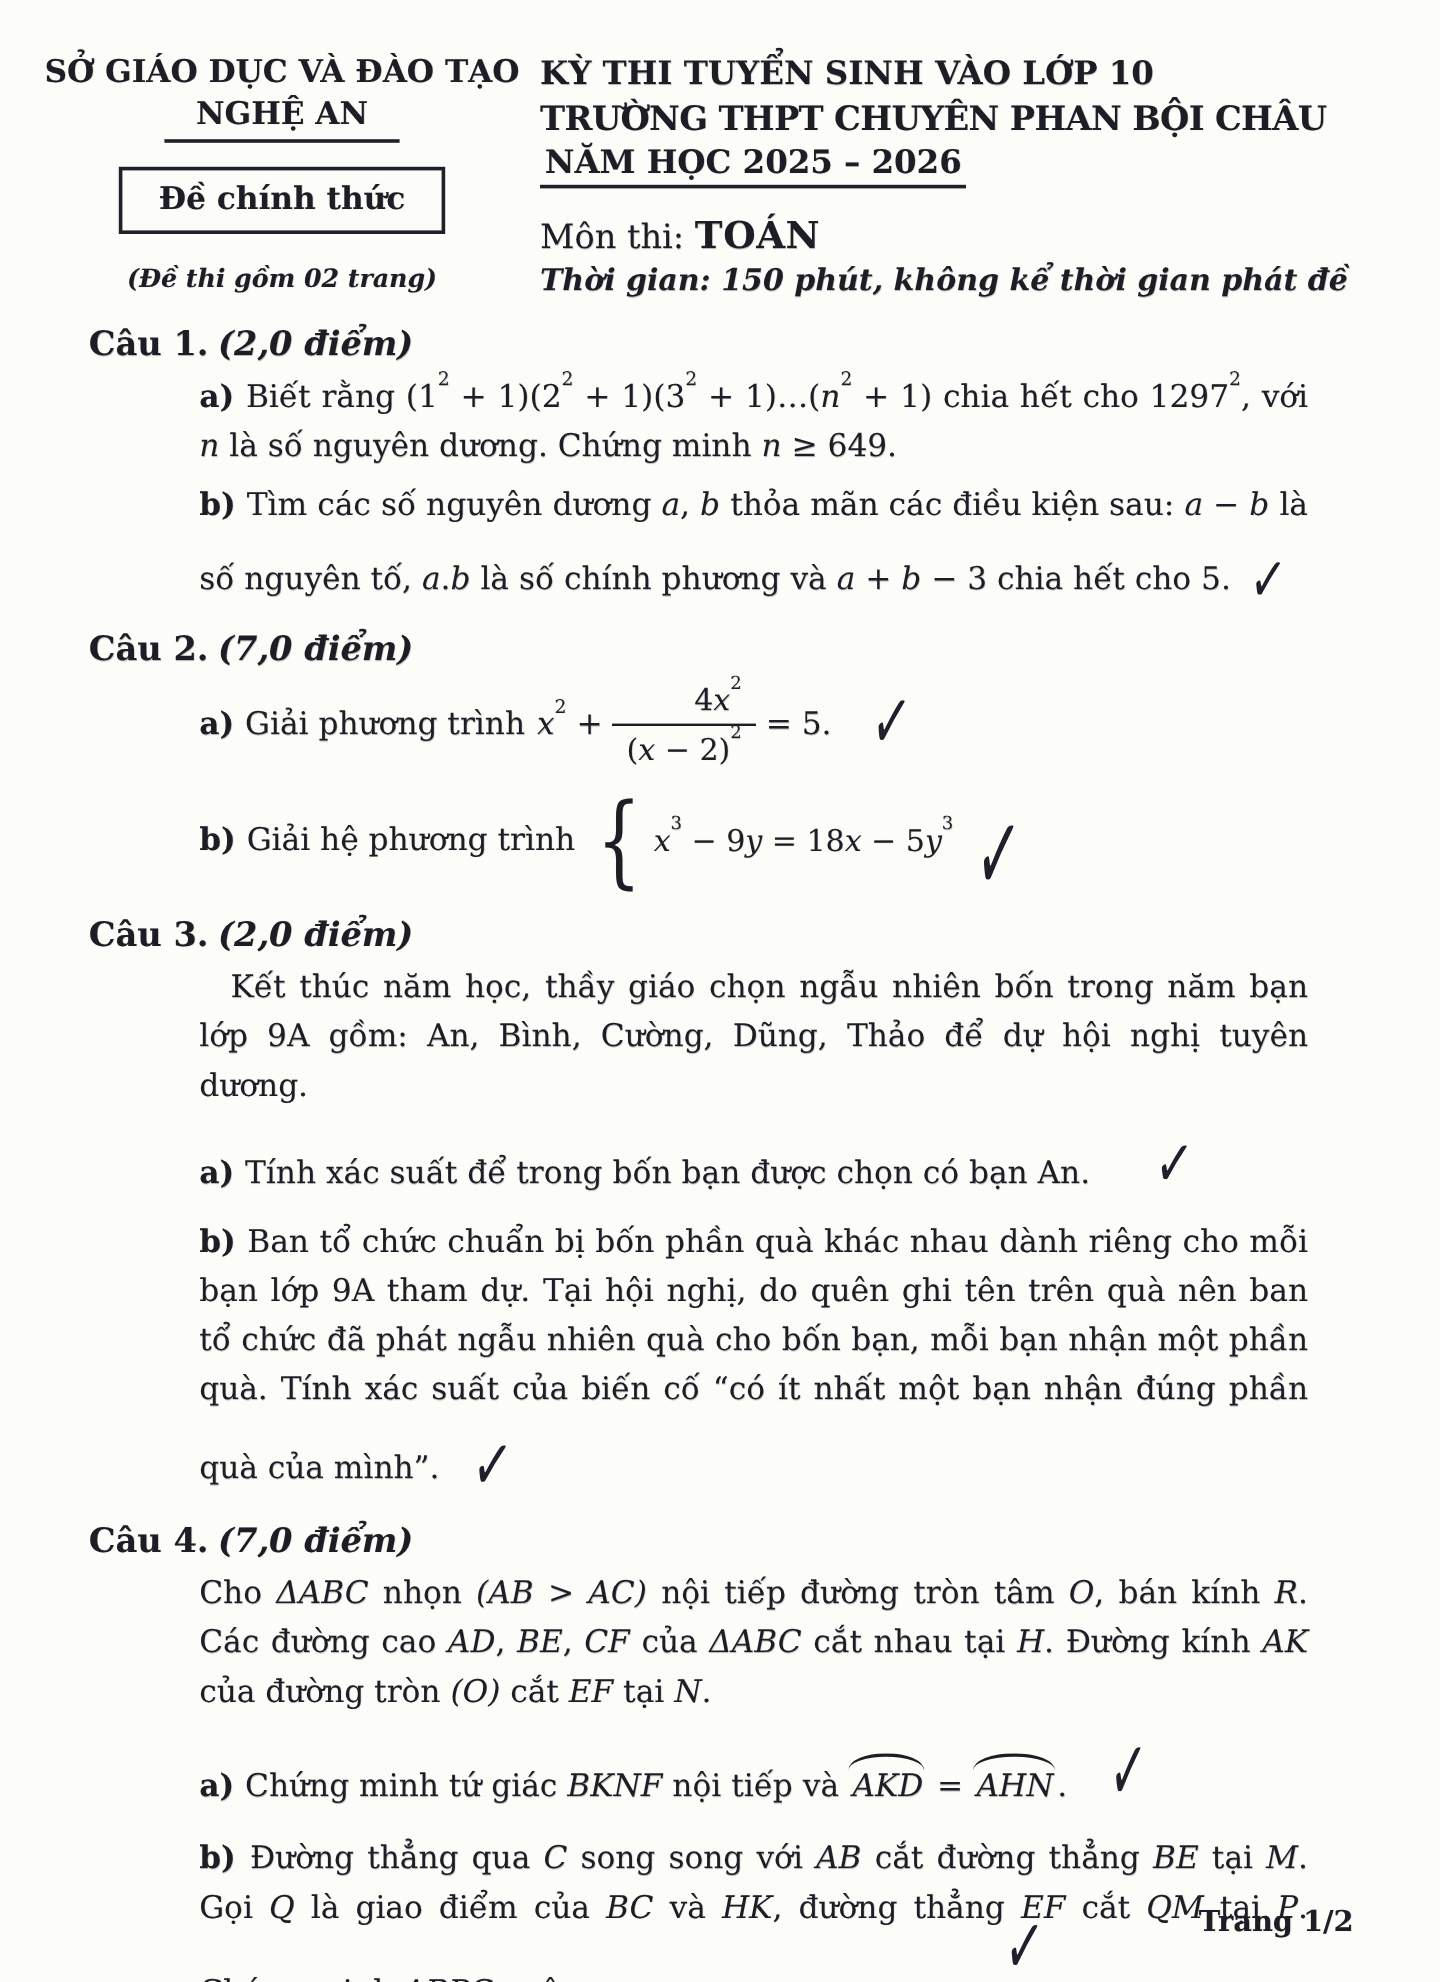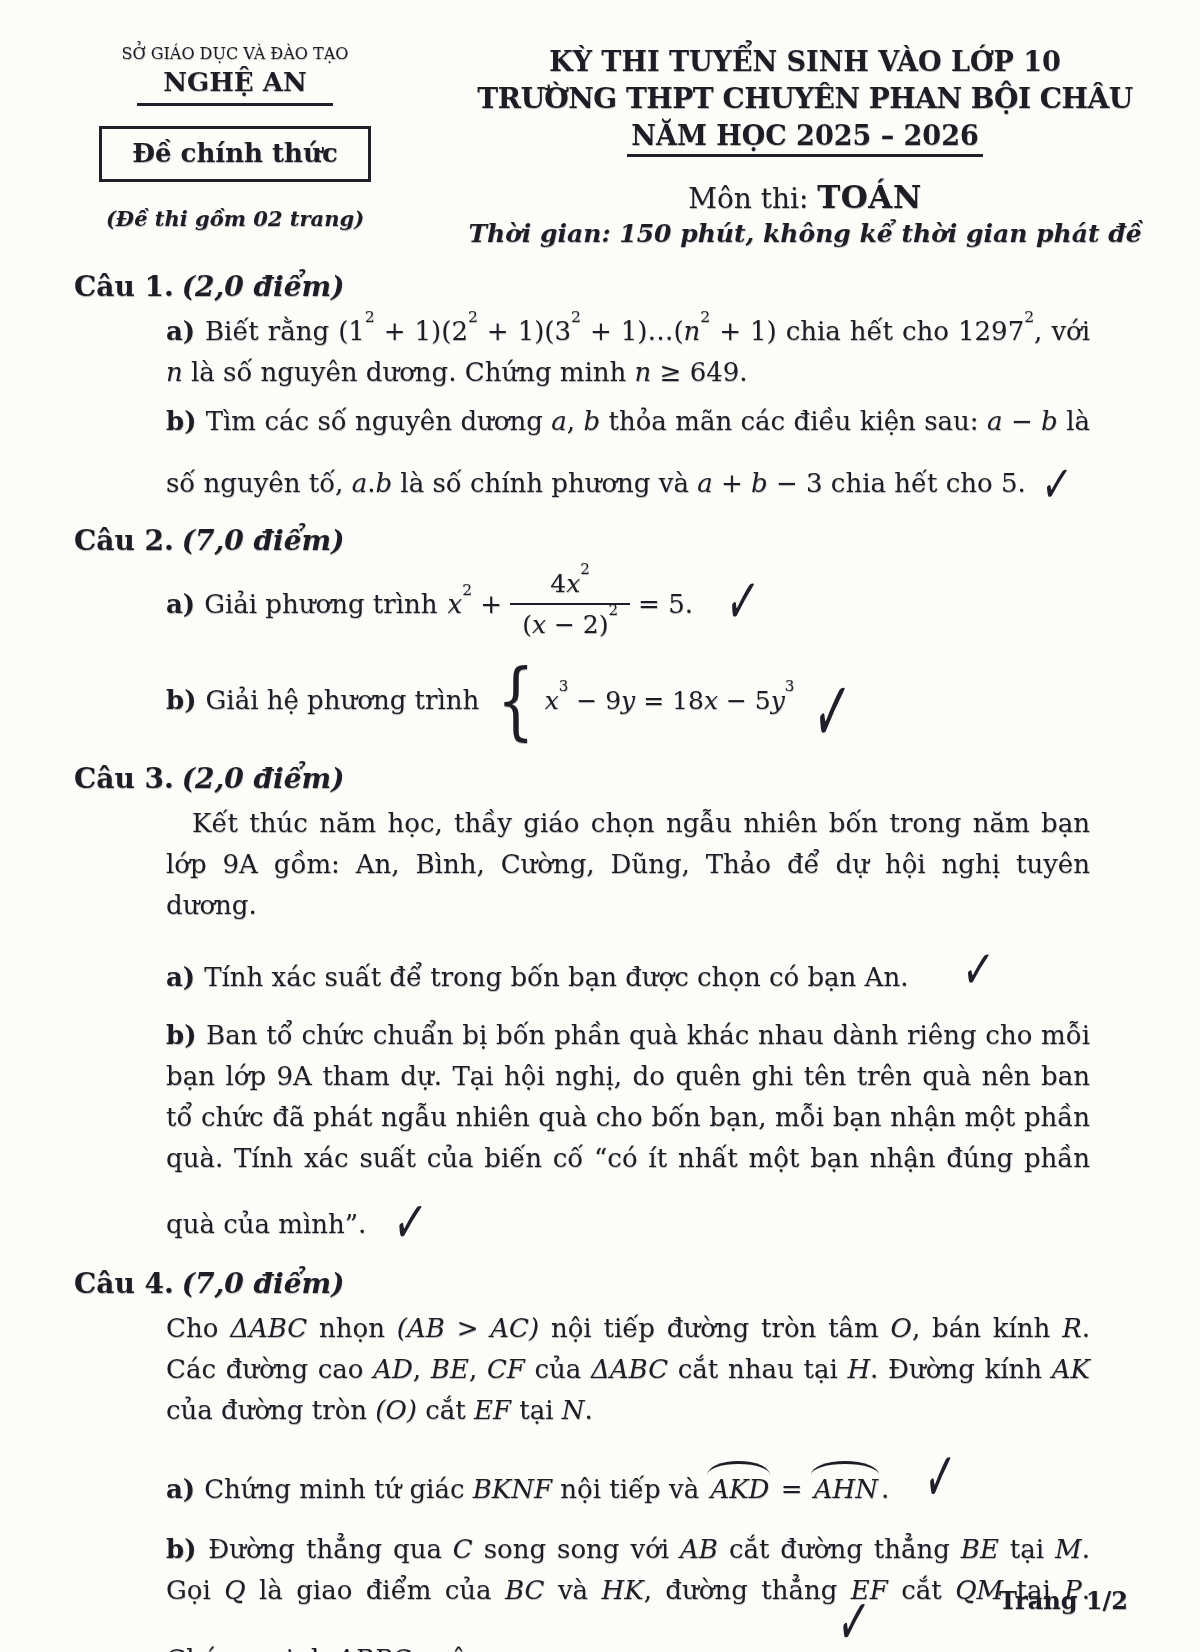--- a/index.html
+++ b/index.html
@@ -10,22 +10,22 @@
     margin:0 auto;
     background:#fcfcf9;
     color:#1d1d26;
     font-family:"DejaVu Serif","Liberation Serif",serif;
     overflow:hidden;
     text-shadow:0.4px 0.5px 0.7px rgba(28,28,40,0.32);
   }
   
   .header{display:flex;padding:44px 40px 0 20px;}
   .h-left{width:430px;text-align:center;flex:none;}
-  .h-right{flex:1;text-align:center;}
-  .org1{font-weight:normal;font-size:16px;line-height:1.3;}
+  .h-right{flex:1;}
+  .org1{font-weight:bold;font-size:26px;line-height:1.3;}
   .org2{margin-top:2px;}
   .org2 .u{display:inline-block;font-weight:bold;font-size:26px;border-bottom:3px solid #20202a;padding:0 26px 6px;}
   .official-box{display:inline-block;margin-top:20px;border:3px solid #20202a;padding:9px 30px 11px;font-weight:bold;font-size:26px;}
   .pages-note{margin-top:24px;font-weight:bold;font-style:italic;font-size:21px;}
   .exam1{font-weight:bold;font-size:27px;line-height:1.35;}
   .exam2{font-weight:bold;font-size:28px;line-height:1.35;letter-spacing:-0.5px;}
   .exam3 .u{display:inline-block;font-weight:bold;font-size:27px;border-bottom:3px solid #20202a;padding:2px 4px 3px;}
   .subject{margin-top:22px;font-size:28px;}
   .subject .sname{font-weight:bold;font-size:31px;letter-spacing:0.5px;}
   .duration{margin-top:4px;font-weight:bold;font-style:italic;font-size:25px;}
@@ -35,21 +35,21 @@
   .q-label{font-weight:bold;}
   .q-points{font-weight:bold;font-style:italic;margin-left:8px;}
   .q-par{margin:4px 0 8px 92px;font-size:26px;line-height:1.58;text-align:justify;}
   .indent{text-indent:26px;}
   .bseg{font-weight:bold;}
   .mi{font-style:italic;}
   .rich sup,sup{font-size:60%;line-height:0;position:relative;top:-0.55em;}
   
   .eq-row{display:flex;align-items:center;text-align:left;}
   .math{display:inline-flex;align-items:center;margin-left:10px;}
-  .frac{display:inline-block;vertical-align:middle;text-align:center;margin:0 8px;}
+  .frac{display:inline-block;vertical-align:middle;text-align:right;margin:0 8px;}
   .frac .num{display:block;padding:0 12px 4px;font-size:25px;line-height:1.2;}
   .frac .den{display:block;border-top:2.5px solid currentColor;padding:5px 12px 0;font-size:25px;line-height:1.2;}
   .system{display:inline-flex;align-items:center;margin-left:10px;}
   .brace{font-size:84px;font-weight:400;line-height:0.85;transform:scaleX(0.7);margin-right:2px;}
   .sys-line{display:block;font-size:25px;line-height:1.7;}
   
   .arc{position:relative;display:inline-block;font-style:italic;padding:3px 3px 0;}
   .arc::before{content:"";position:absolute;left:0;right:2px;top:-5px;height:11px;
     border-top:3px solid currentColor;border-radius:50% 50% 0 0 / 100% 100% 0 0;}
   

